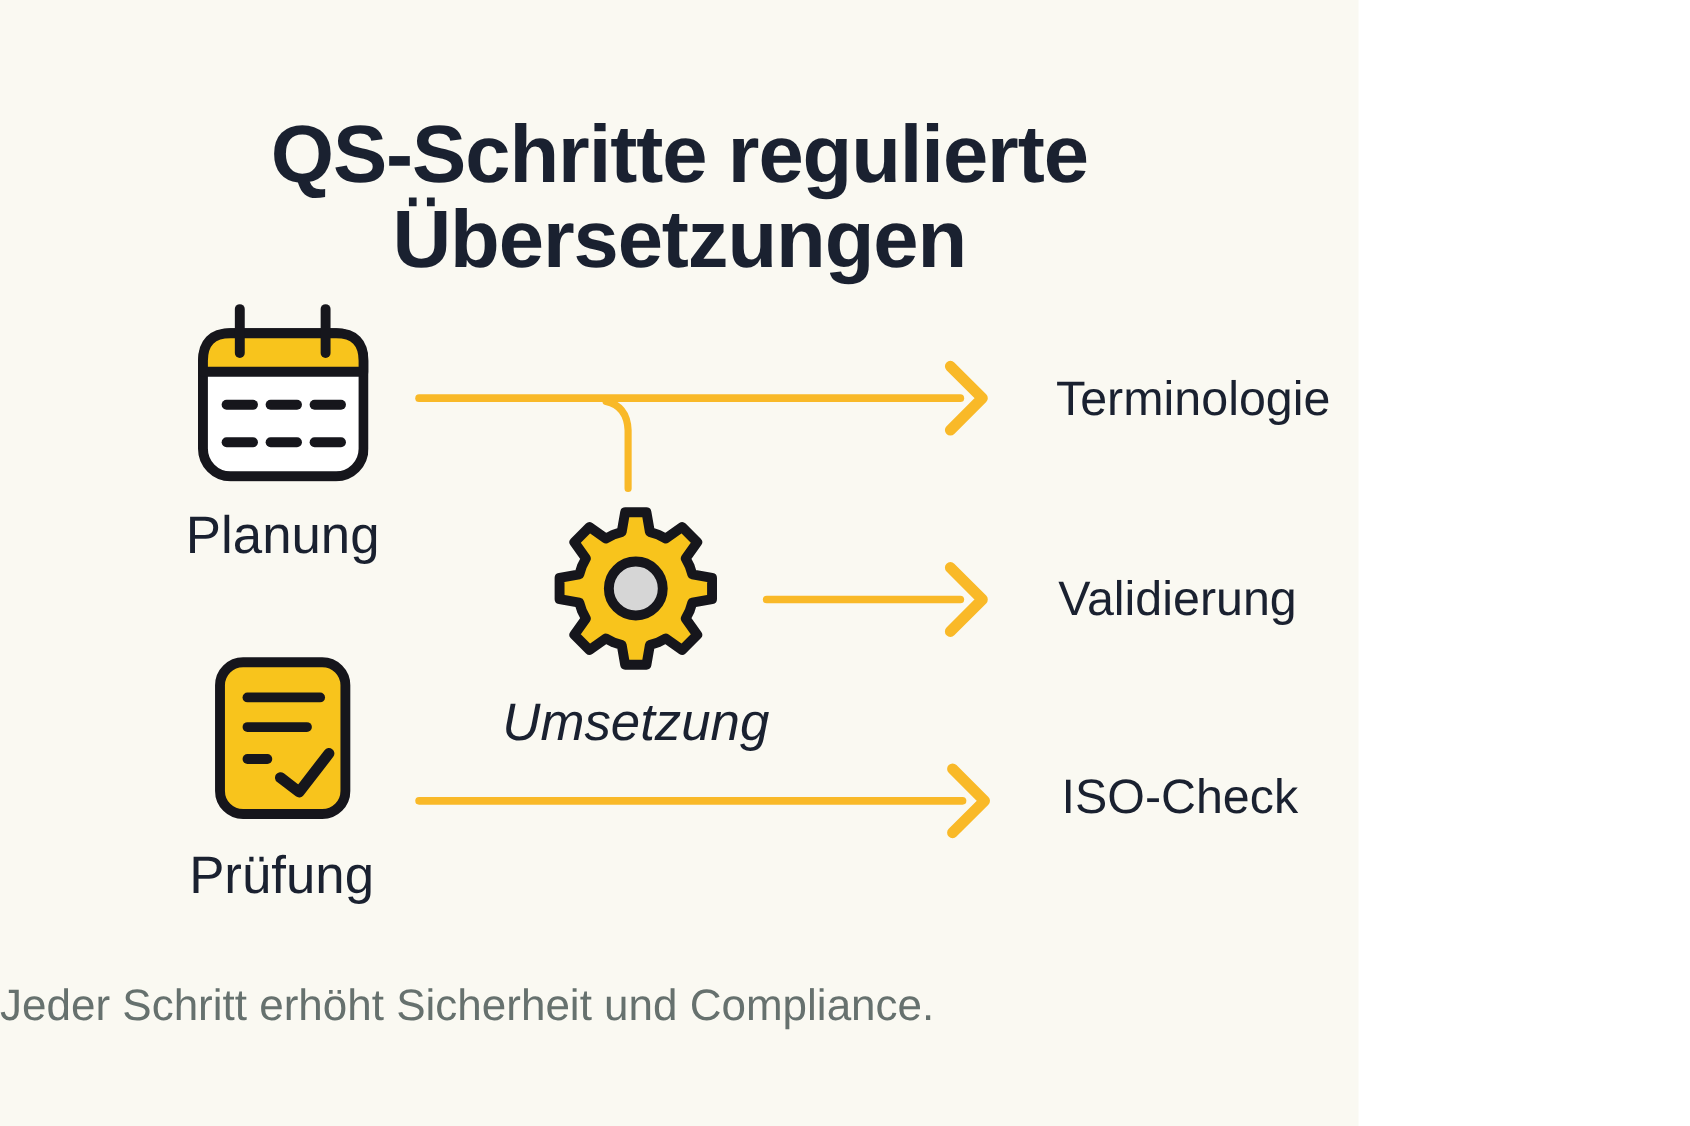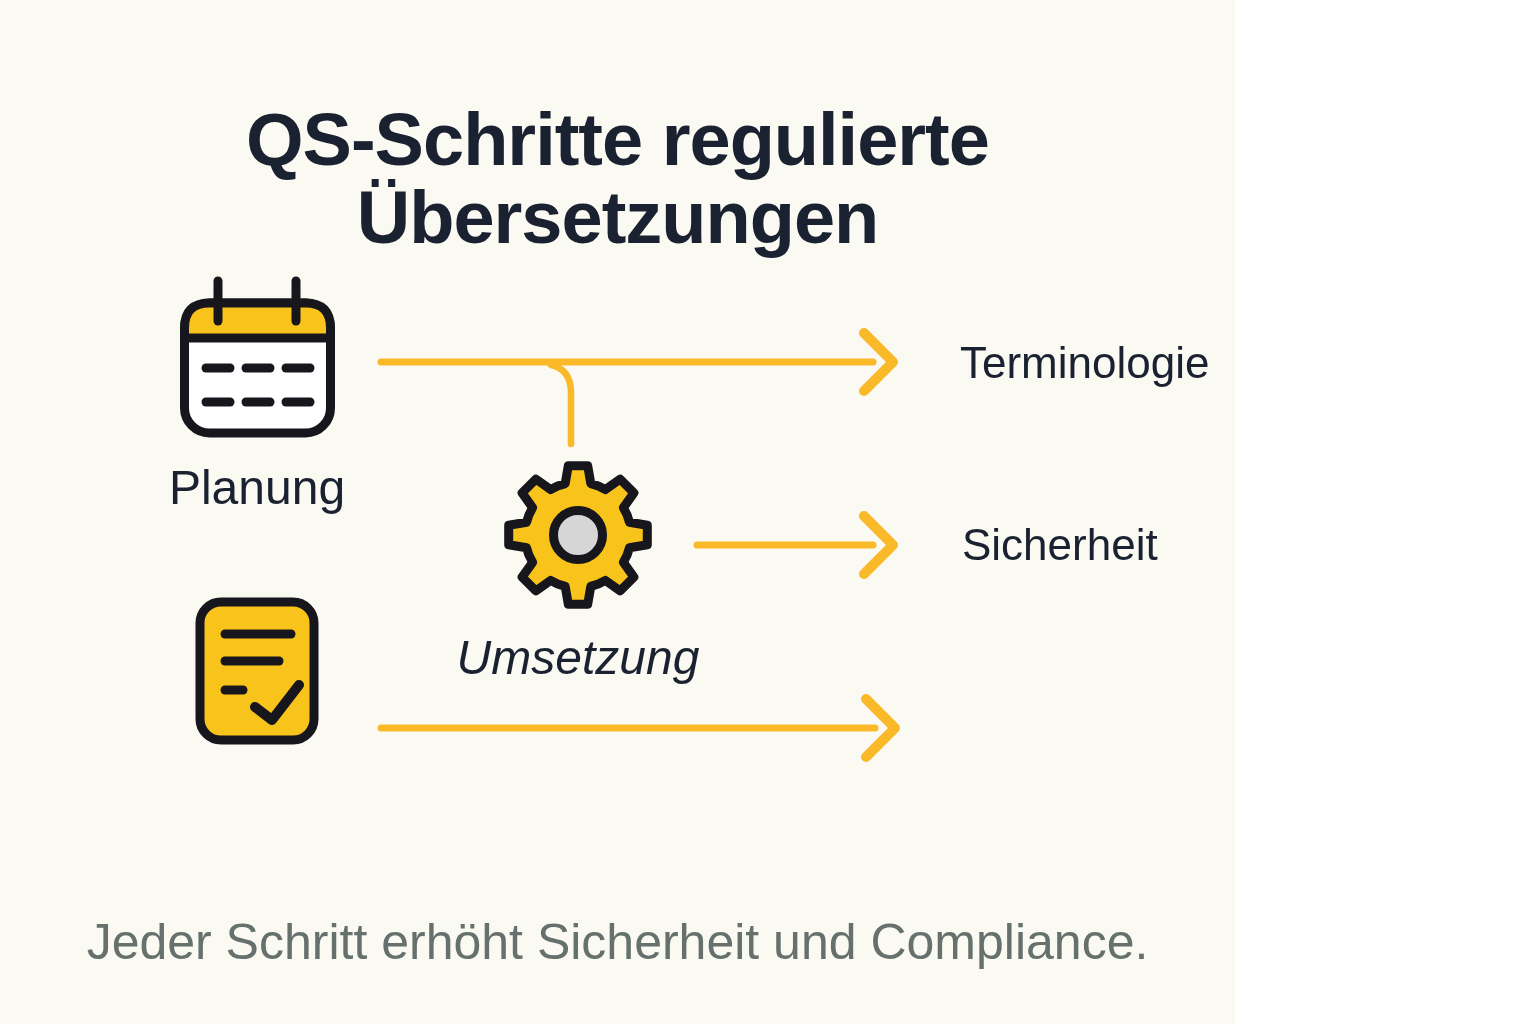--- a/index.html
+++ b/index.html
@@ -31,24 +31,22 @@
     position:absolute;
     font-size:44px;line-height:64px;
     color:var(--label-color,#1A2130);
     white-space:nowrap;
   }
   .out-terminologie{left:960px;top:331px;}
   .out-validierung{left:962px;top:513px;}
   .out-isocheck{left:965px;top:693px;}
   .caption{
     position:absolute;left:0;top:888px;width:100%;
-    text-align:center;
-    font-size:50px;line-height:52px;
+    font-size:40px;line-height:52px;
     color:var(--caption-color,#66716E);
-    margin-top:28px;
   }
   .icon-svg,.arrows-svg{position:absolute;}
   .arrows-svg{left:0;top:0;}
   
   .y-fill{fill:var(--icon-yellow,#F8C41C);}
   .w-fill{fill:#FFFFFF;}
   .gray-fill{fill:var(--gear-center,#D6D6D6);}
   .dark-stroke{stroke:var(--outline-dark,#16161C);stroke-linecap:round;stroke-linejoin:round;}
   .no-fill{fill:none;}
   .arrow-stroke{stroke:var(--arrow-yellow,#F9B928);fill:none;stroke-linecap:round;stroke-linejoin:round;}
@@ -99,19 +97,21 @@
   <svg class="icon-svg" style="left:195px;top:597px;" width="124" height="148" viewBox="0 0 124 148">
     <rect class="y-fill dark-stroke" stroke-width="9" x="5" y="5" width="114" height="138" rx="21"></rect>
     <path class="no-fill dark-stroke" stroke-width="9" d="M30 37 L96 37"></path>
     <path class="no-fill dark-stroke" stroke-width="9" d="M30 64 L84 64"></path>
     <path class="no-fill dark-stroke" stroke-width="9" d="M30 93 L48 93"></path>
     <path class="no-fill dark-stroke" stroke-width="10" d="M60 110 L77 123 L104 88"></path>
   </svg>
 
   <div class="step-label lbl-planung">Planung</div>
   <div class="step-label lbl-umsetzung">Umsetzung</div>
+  <div class="step-label lbl-pruefung">Prüfung</div>
 
   <div class="output-label out-terminologie">Terminologie</div>
-  <div class="output-label out-validierung">Sicherheit</div>
+  <div class="output-label out-validierung">Validierung</div>
+  <div class="output-label out-isocheck">ISO-Check</div>
 
   <div class="caption">Jeder Schritt erhöht Sicherheit und Compliance.</div>
 
 </div>
 
 </body></html>

